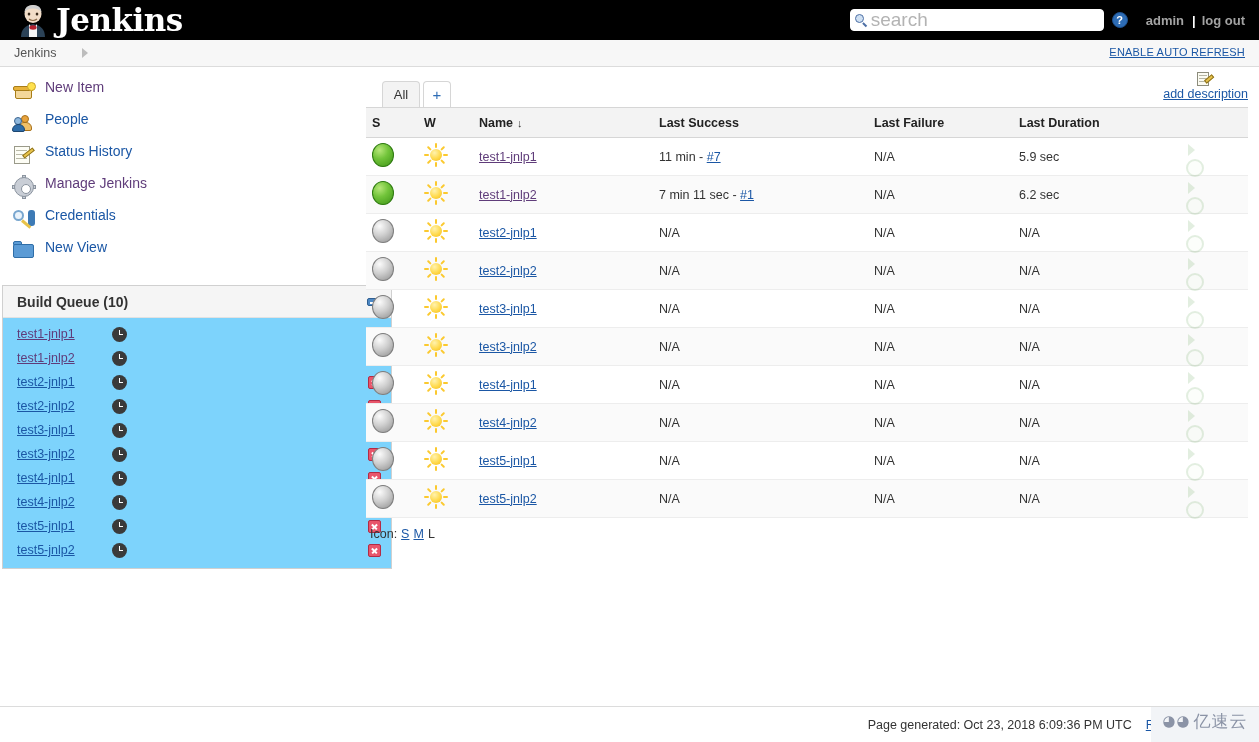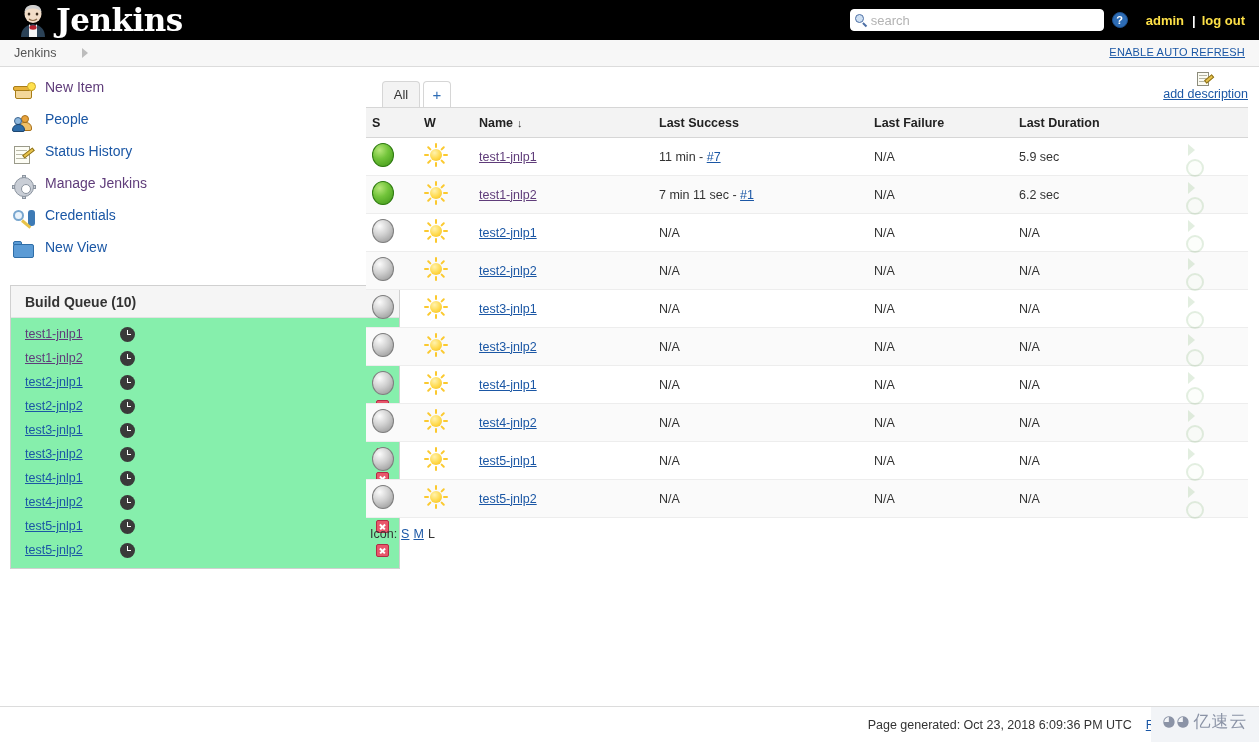--- a/index.html
+++ b/index.html
@@ -30,21 +30,21 @@
   #top-right {
     position: absolute; right: 0; top: 0; height: 40px;
     display: flex; align-items: center; padding-right: 14px;
   }
   #searchbox {
     width: 254px; height: 22px; background: #fff; border-radius: 4px;
     display: flex; align-items: center; padding: 0 4px;
     border: 1px solid #fff;
   }
   #searchbox input {
-    border: 0; outline: 0; flex: 1; font-size: 13px;
+    border: 0; outline: 0; flex: 1; font-size: 19px;
     font-family: "Liberation Sans", sans-serif; color: #333;
     background: transparent; padding-left: 3px;
   }
   #searchbox input::placeholder { color: #b3b3b3; }
   .magnifier { width: 13px; height: 13px; position: relative; flex: 0 0 13px; }
   .magnifier .lens {
     position: absolute; left: 0; top: 0; width: 9px; height: 9px;
     border: 1.6px solid #4d6fa5; border-radius: 50%;
     background: #cfe0f2;
   }
@@ -53,21 +53,21 @@
     background: #4d6fa5; transform: rotate(45deg); transform-origin: left center;
   }
   #help-icon {
     width: 16px; height: 16px; border-radius: 50%;
     background: #2d6cb5; color: #fff; font-size: 11px; font-weight: bold;
     display: flex; align-items: center; justify-content: center;
     margin-left: 8px; cursor: pointer;
     border: 1px solid #1d4f8c;
   }
   #user-links { margin-left: 18px; font-size: 13px; font-weight: bold; display: flex; align-items: center; }
-  #user-links a { color: #fde047; text-decoration: none; }
+  #user-links a { color: #a3a3a3; text-decoration: none; }
   #user-links .sep { color: #fff; margin: 0 6px 0 8px; }
 
   
   #breadcrumb-bar {
     height: 27px; background: #f7f7f7;
     border-bottom: 1px solid #dcdcdc;
     display: flex; align-items: center; padding-left: 14px;
     position: relative;
   }
   #breadcrumb-bar .crumb { color: #555; font-size: 12.5px; text-decoration: none; }
@@ -117,22 +117,22 @@
 
   .ic-key .ring { position:absolute; left:1px; top:3px; width:11px; height:11px; border-radius:50%; border:2px solid #7aa7cf; background:#eaf3fb;}
   .ic-key .shaft { position:absolute; left:10px; top:12px; width:11px; height:3px; background:#e8c34a; transform:rotate(40deg); transform-origin:left center;}
   .ic-key .man { position:absolute; right:1px; top:3px; width:7px; height:16px; background:#3d7ab5; border-radius:3px;}
 
   .ic-folder .back { position:absolute; left:1px; top:5px; width:21px; height:14px; background:#5b9bd5; border:1px solid #2f6ea8; border-radius:2px;}
   .ic-folder .tab { position:absolute; left:1px; top:2px; width:9px; height:4px; background:#5b9bd5; border:1px solid #2f6ea8; border-radius:2px 2px 0 0;}
 
   
   .panel {
-    margin: 14px 0 0 10px; width: 390px;
-    border: 1px solid #d0d0d0; background: #86efac;
+    margin: 14px 0 0 2px; width: 390px;
+    border: 1px solid #d0d0d0; background: #7dd3fc;
   }
   .panel-head {
     height: 32px; background: #f5f5f5; border-bottom: 1px solid #e2e2e2;
     display: flex; align-items: center; justify-content: space-between;
     padding: 0 10px 0 14px;
   }
   .panel-title { font-size: 14px; font-weight: bold; color: #333; }
   .panel-title.link { color: #5f3c7a; text-decoration: underline; cursor: pointer; }
   .collapse-btn {
     width: 14px; height: 8px; background: #4d88c4;

